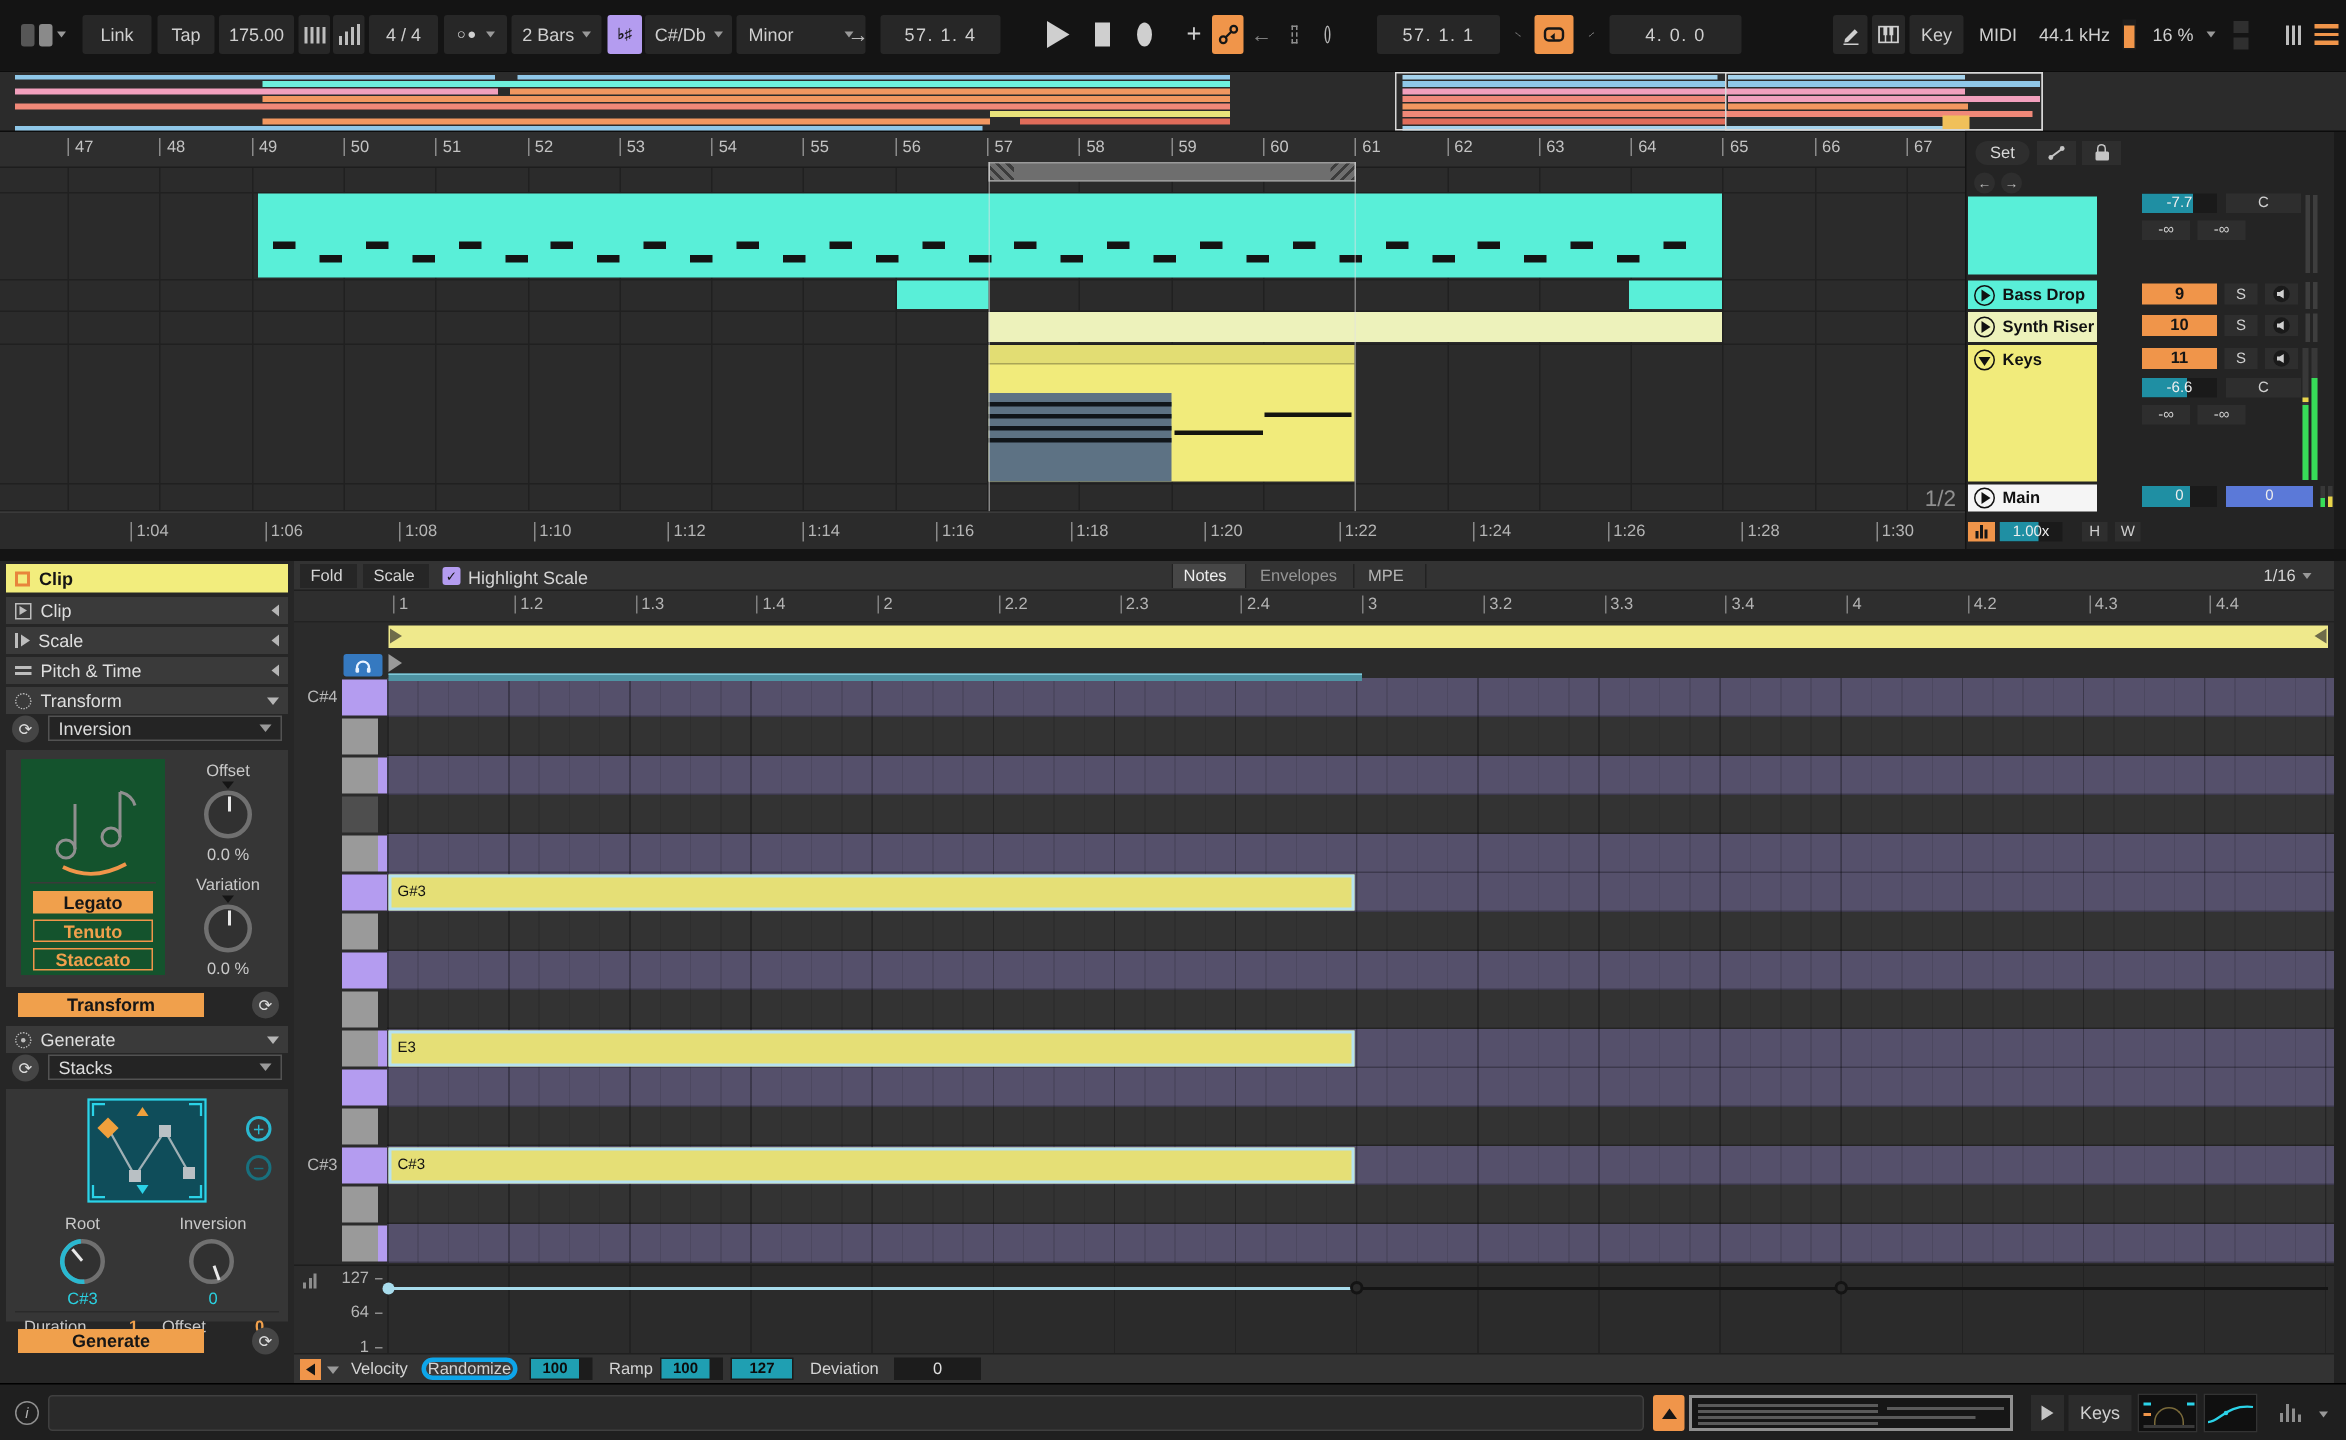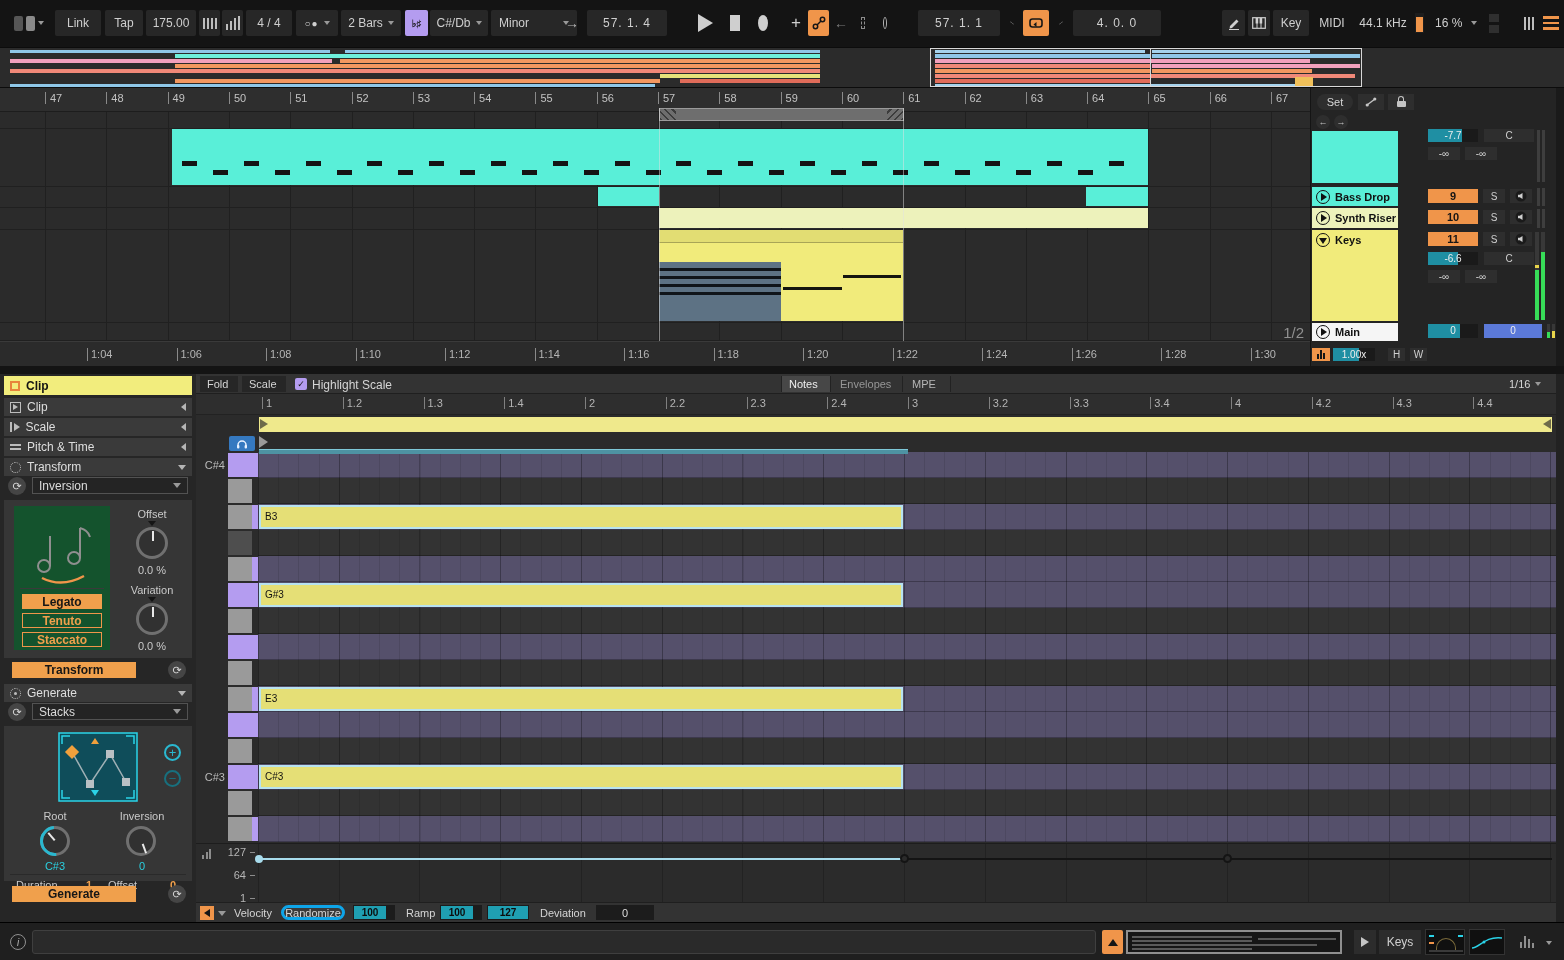--- a/index.html
+++ b/index.html
@@ -769,21 +769,20 @@
       <div class="lane lane-d" style="top: 364px;"></div>
       <div class="plabel" style="top: 397px;">C#3</div>
       <div class="pkey" style="top: 391px; height: 24px; background: rgb(180, 156, 240);"></div>
       <div class="psliver" style="top: 391px; height: 24px; background: rgb(180, 156, 240);"></div>
       <div class="lane lane-p" style="top: 390px;"></div>
       <div class="pkey" style="top: 417px; height: 24px; background: rgb(154, 154, 154);"></div>
       <div class="lane lane-d" style="top: 416px;"></div>
       <div class="pkey" style="top: 443px; height: 24px; background: rgb(154, 154, 154);"></div>
       <div class="psliver" style="top: 443px; height: 24px; background: rgb(180, 156, 240);"></div>
       <div class="lane lane-p" style="top: 442px;"></div>
-      <div class="note-y" style="left: 63px; top: 131px; width: 644px; height: 24px;">B3</div>
       <div class="note-y" style="left: 63px; top: 209px; width: 644px; height: 24px;">G#3</div>
       <div class="note-y" style="left: 63px; top: 313px; width: 644px; height: 24px;">E3</div>
       <div class="note-y" style="left: 63px; top: 391px; width: 644px; height: 24px;">C#3</div>
     </div>
   <div class="abs" style="left:63px;top:75px;width:649px;height:5px;background:#4e93a3;border-top:1px solid #7ec8d8"></div>
 
   <div class="abs" id="vel-lane" style="left:0;top:469px;width:1360px;height:59px;background:#2b2b2b;border-top:1px solid #1d1d1d">
     <span class="bars" style="position:absolute;left:6px;top:5px;gap:1.5px">
         <i style="height:4px;background:#8d8d8d"></i>
         <i style="height:7px;background:#8d8d8d"></i>

